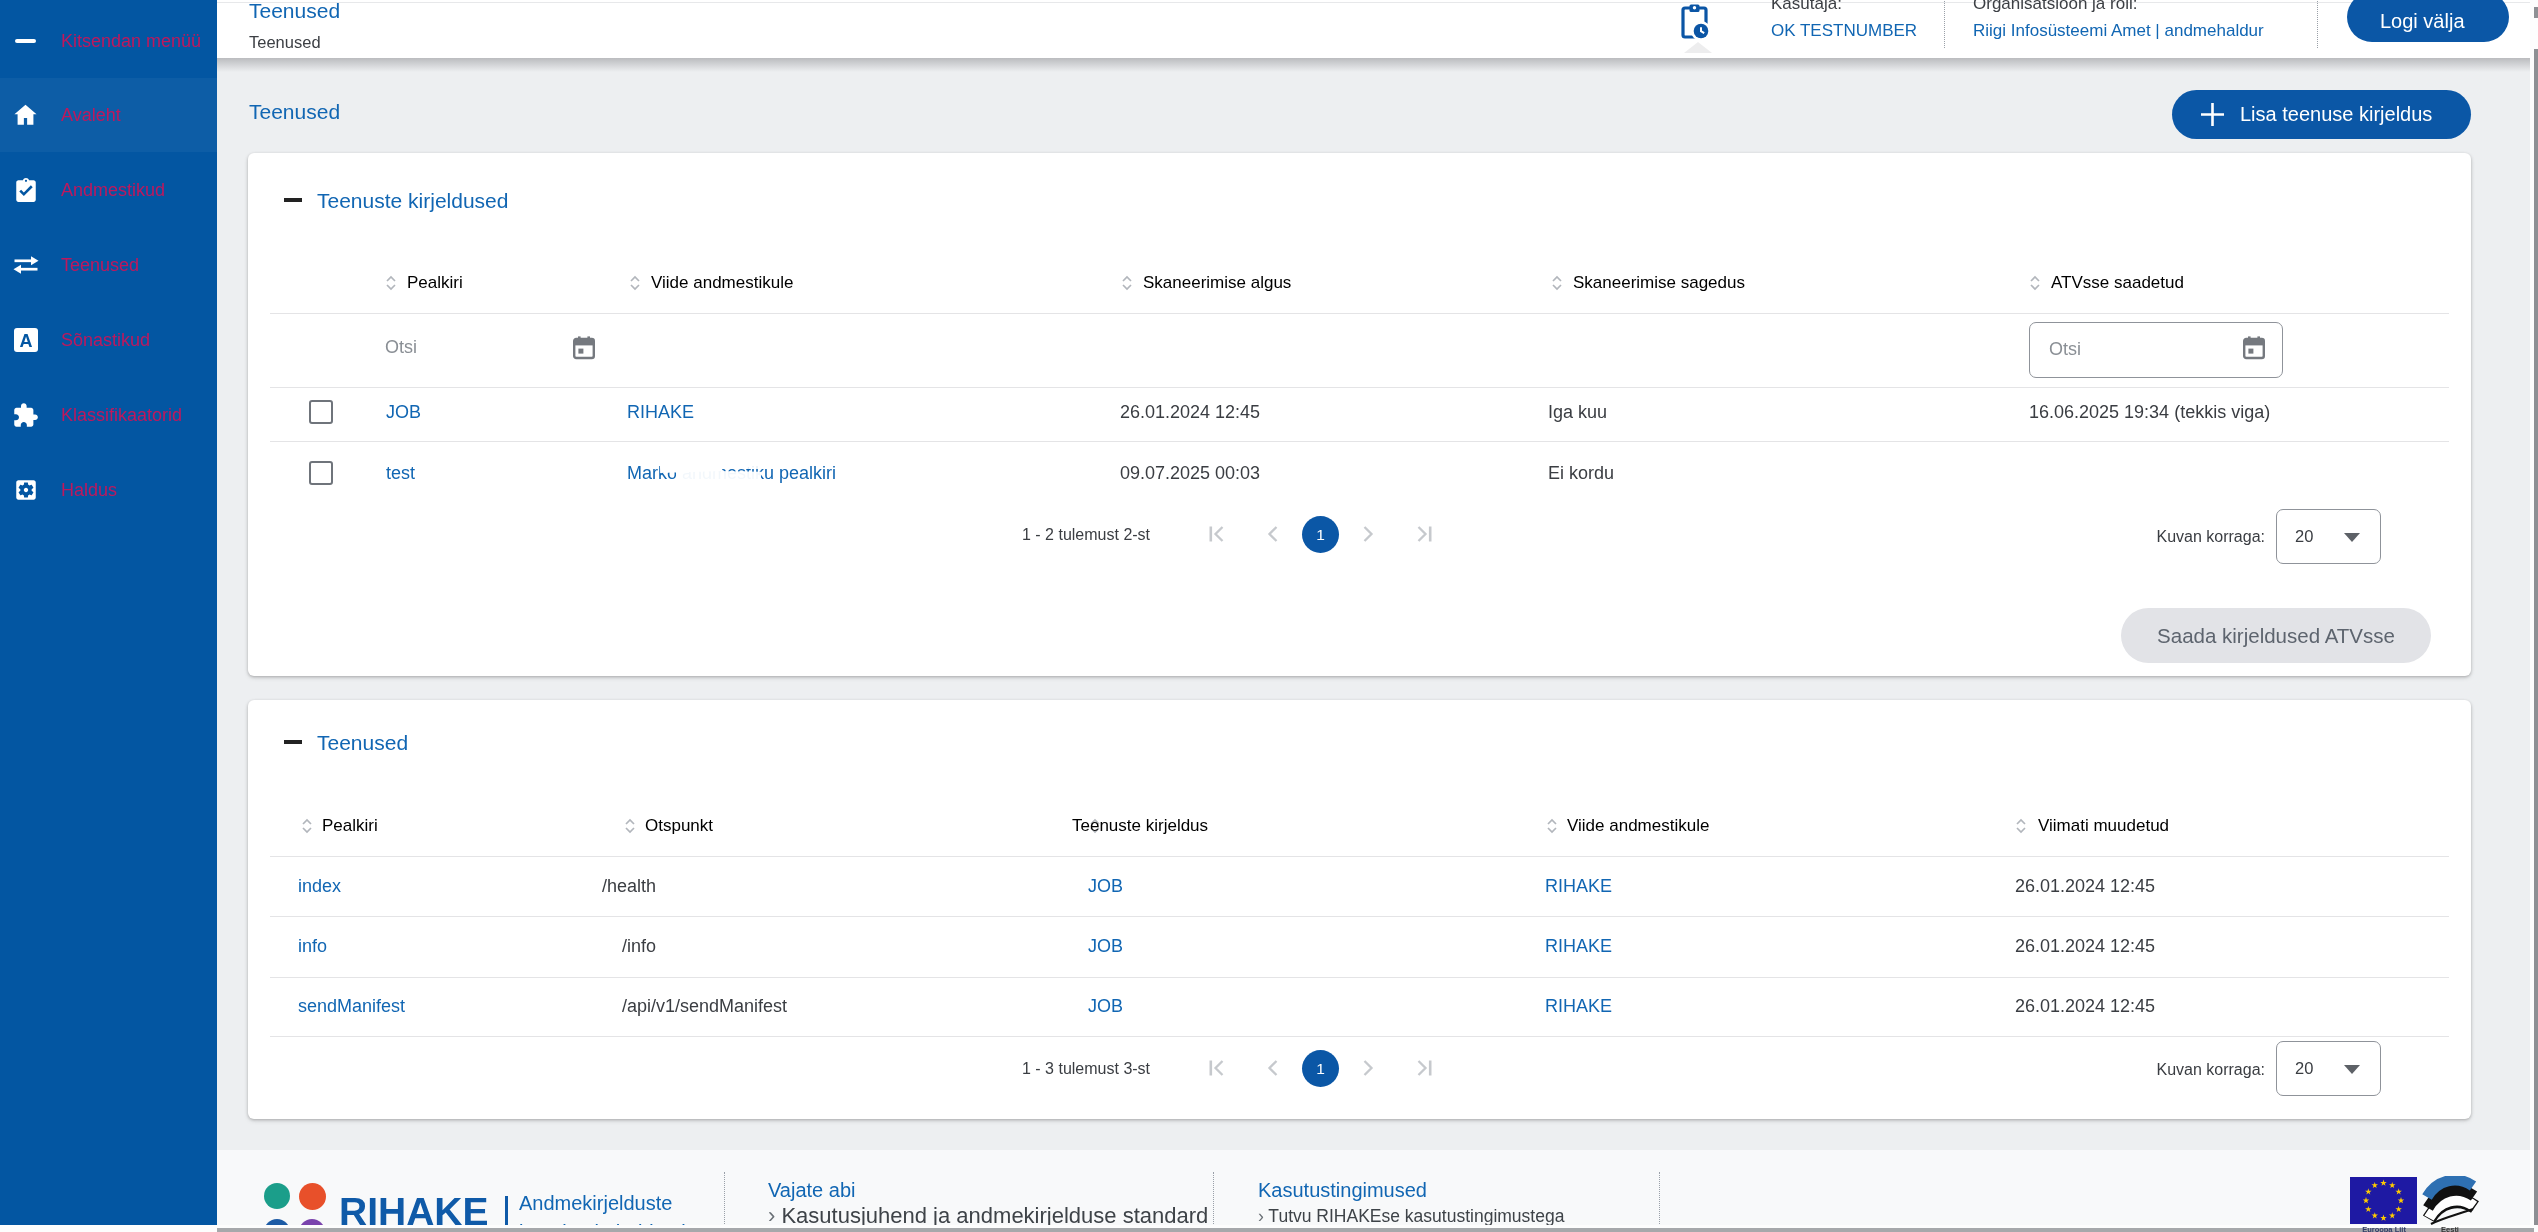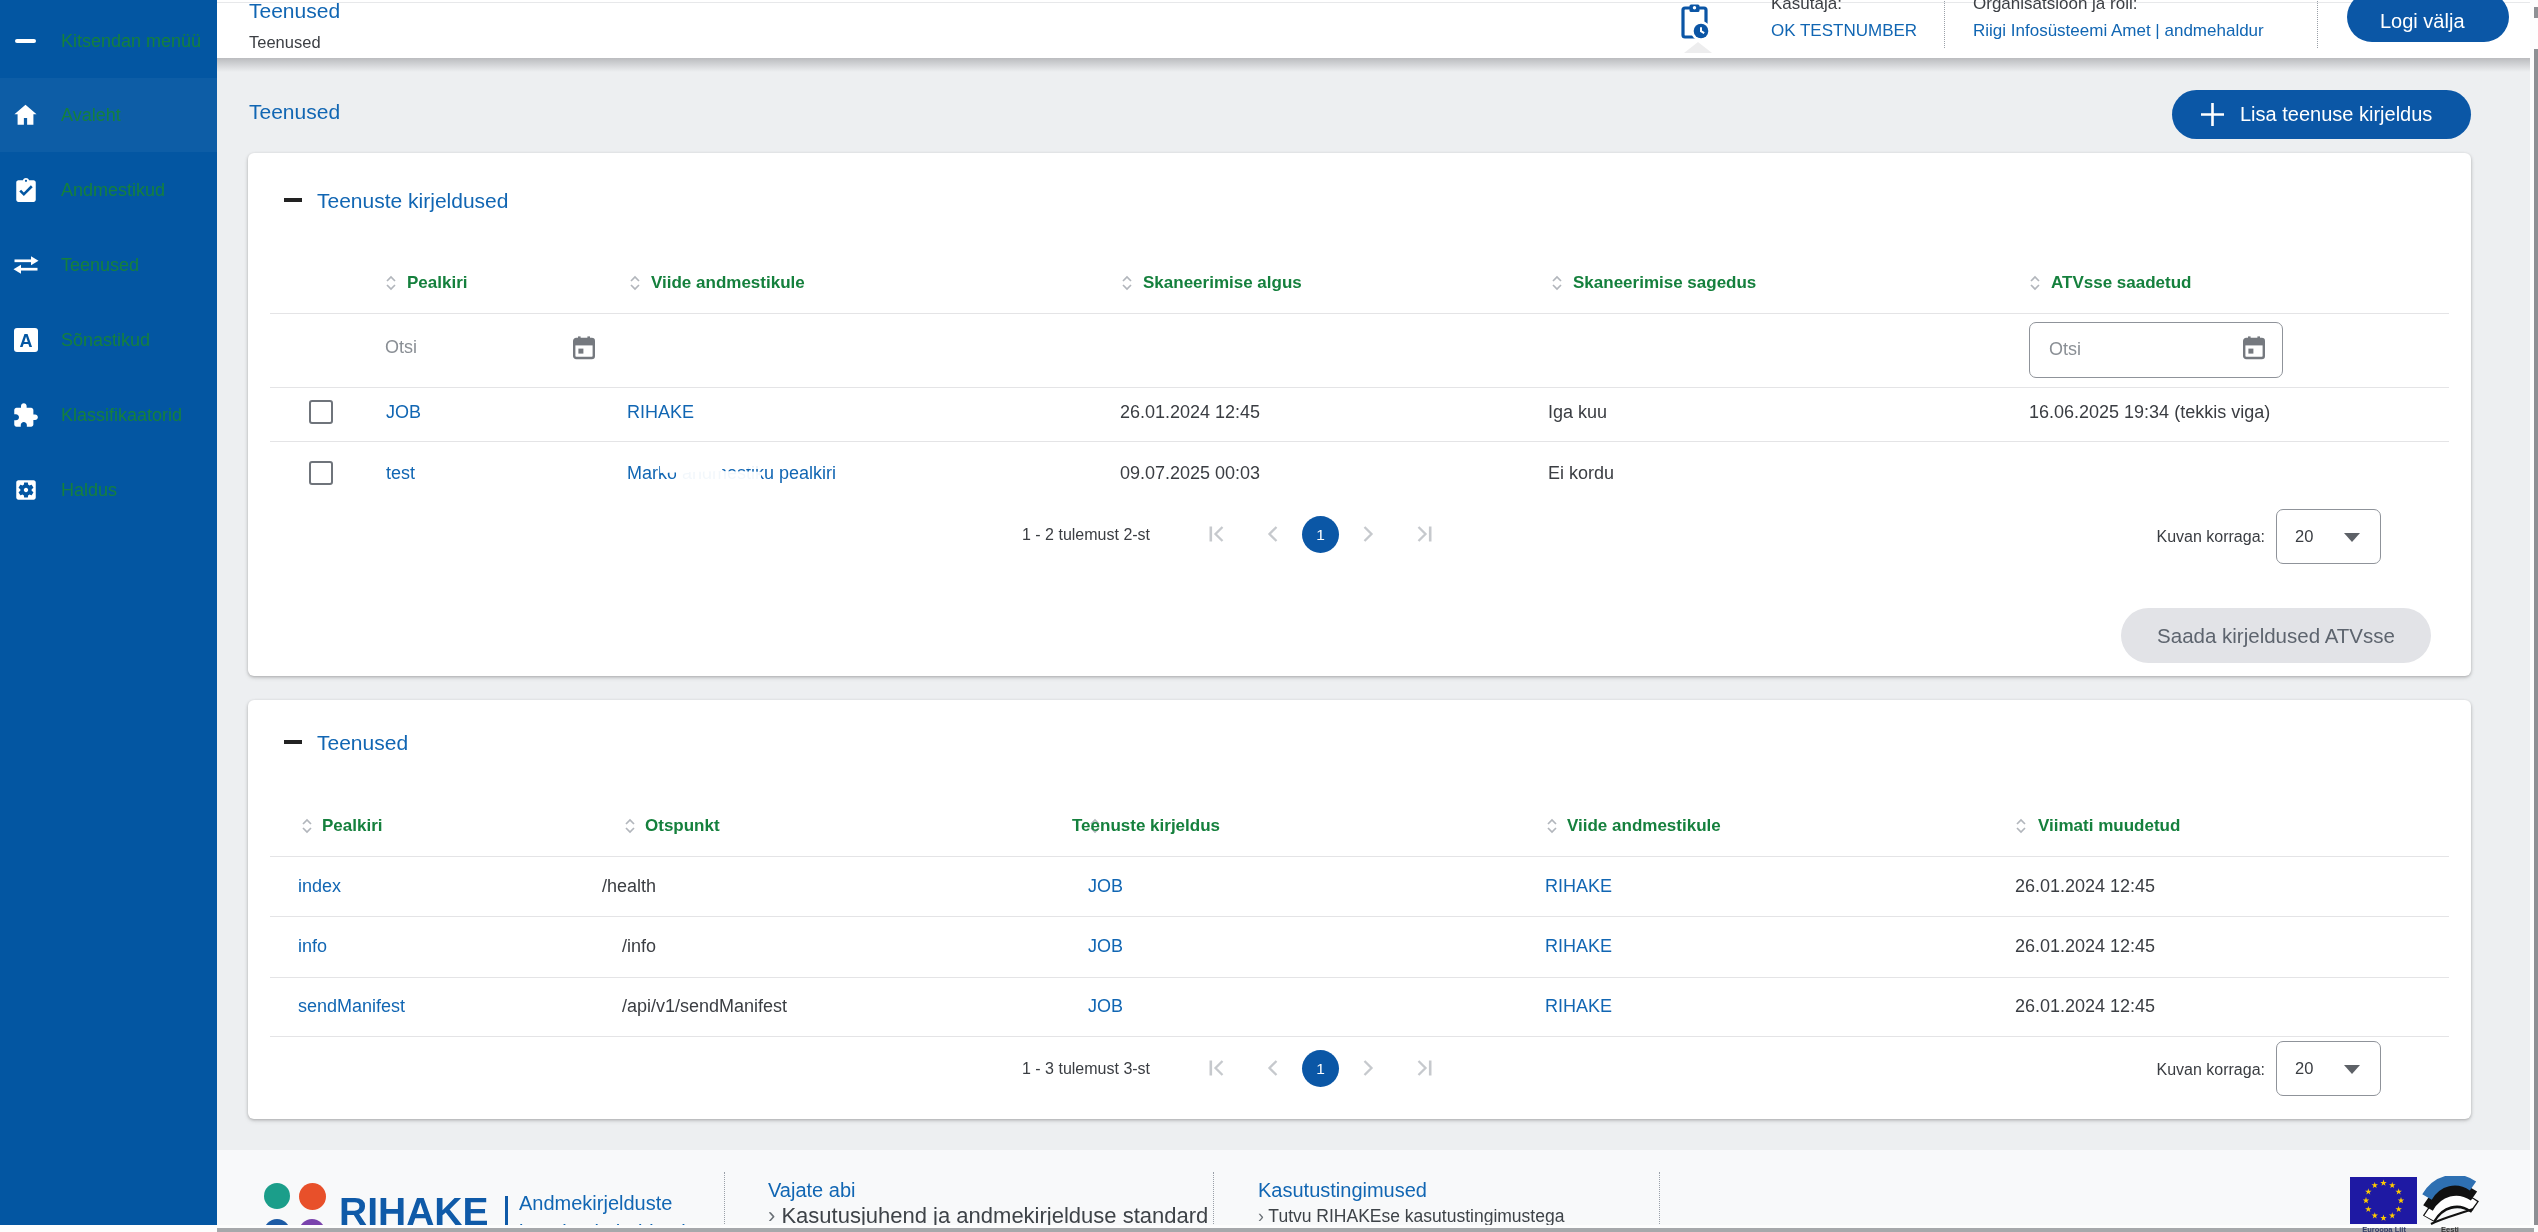--- a/index.html
+++ b/index.html
@@ -4,29 +4,29 @@
 <title>Teenused</title>
 <style>
   *{box-sizing:border-box;margin:0;padding:0}
   html,body{width:2538px;height:1232px;overflow:hidden}
   body{position:relative;font-family:"Liberation Sans",sans-serif;background:#edeff1;color:#3a3d42}
   .abs{position:absolute}
   .t{position:absolute;white-space:nowrap}
   .link{color:#1166b3}
   .blue{color:#1166b3}
   .f17{font-size:18px;line-height:22px}
-  .th{font-size:17px;line-height:22px;font-weight:bold;color:#15803d}
+  .th{font-size:17px;line-height:22px;font-weight:normal;color:#000000}
   .f15{font-size:16px;line-height:20px}
   .hline{position:absolute;height:1px;background:#e4e4e6}
   .dotsep{position:absolute;width:0;border-left:1.6px dotted #9aa0a8}
   .card{position:absolute;left:248px;width:2223px;background:#fff;border-radius:6px;box-shadow:0 1px 3px rgba(0,0,0,.22),0 2px 5px rgba(0,0,0,.1)}
   .ck{position:absolute;width:24px;height:24px;border:2.4px solid #6f747b;border-radius:3px;background:#fff}
   .pagbtn{position:absolute;width:37px;height:37px;border-radius:50%;background:#0b57a6;color:#fff;font-size:15.5px;text-align:center;line-height:37px}
   .selbox{position:absolute;width:105px;height:55px;border:1px solid #8f939a;border-radius:7px;background:#fff}
-  .sideitem{position:absolute;left:0;width:217px;color:#15803d;font-size:18px}
+  .sideitem{position:absolute;left:0;width:217px;color:#be185d;font-size:18px}
 </style>
 </head>
 <body>
 
 <div class="abs" style="left:217px;top:58px;width:2321px;height:1092px;background:#edeff1"></div>
 
 <div class="abs" style="left:217px;top:0;width:2321px;height:58px;background:#fff"></div>
 <div class="abs" style="left:217px;top:58px;width:2321px;height:14px;background:linear-gradient(to bottom,rgba(80,80,85,.32),rgba(120,120,125,0))"></div>
 <div class="t blue" style="left:249px;top:-2px;font-size:21px;line-height:26px">Teenused</div>
 <div class="t" style="left:249px;top:32px;font-size:16.5px;line-height:20px;color:#3c3f44">Teenused</div>

